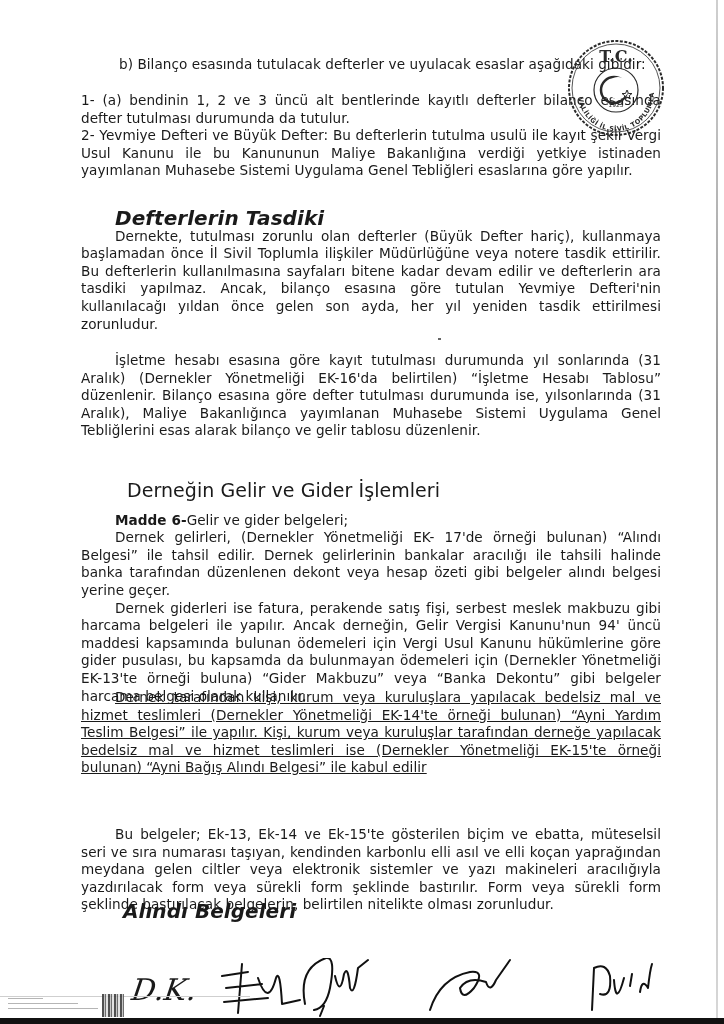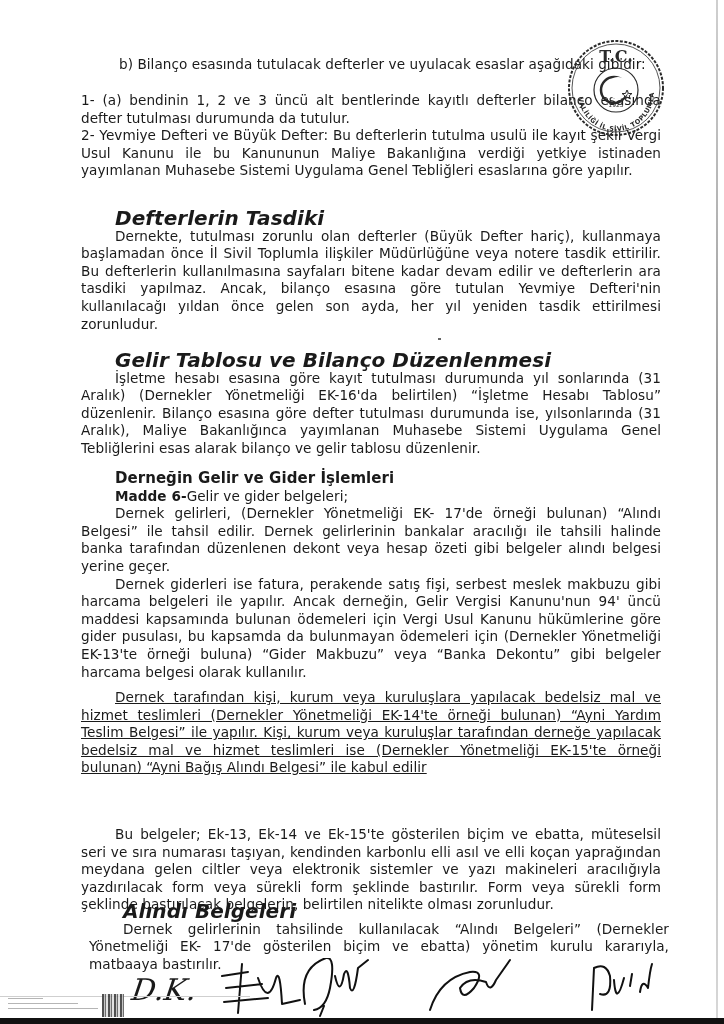--- a/index.html
+++ b/index.html
@@ -20,21 +20,21 @@
   .bottom-bar {
     position: absolute; left: 0; top: 1018px; width: 724px; height: 6px; background: #111;
   }
   p { margin: 0; text-align: justify; text-align-last: left; }
   .indent { text-indent: 34px; }
   .item-b { position: absolute; left: 38px; top: 56px; width: 540px; padding-left: 23px; text-indent: -23px; }
   .block { position: absolute; left: 0; width: 580px; }
   h3 {
     margin: 0; font-size: 20px; font-weight: bold; font-style: italic; padding-left: 34px;
   }
-  h4 { margin: 0; font-size: 15px; font-weight: bold; padding-left: 34px; }
+  h4 { margin: 12px; font-size: 19px; font-weight: normal; padding-left: 34px; }
   .madde { padding-left: 34px; }
   .madde b { font-weight: bold; }
 
   
   .stamp {
     position: absolute; left: 566px; top: 38px; width: 100px; height: 100px; text-align: right;
   }
   .signatures { position: absolute; left: 130px; top: 958px; width: 560px; height: 60px; }
   .footer-lines { position: absolute; left: 8px; top: 998px; width: 90px; }
   .footer-lines div { height: 1px; background: #b5b5b5; margin-bottom: 4px; }
@@ -59,21 +59,20 @@
     <p>1- (a) bendinin 1, 2 ve 3 üncü alt bentlerinde kayıtlı defterler bilanço esasında defter tutulması durumunda da tutulur.</p>
     <p>2- Yevmiye Defteri ve Büyük Defter: Bu defterlerin tutulma usulü ile kayıt şekli Vergi Usul Kanunu ile bu Kanununun Maliye Bakanlığına verdiği yetkiye istinaden yayımlanan Muhasebe Sistemi Uygulama Genel Tebliğleri esaslarına göre yapılır.</p>
   </div>
 
   <div class="block" style="top:210px;">
     <h3>Defterlerin Tasdiki</h3>
     <p class="indent">Dernekte, tutulması zorunlu olan defterler (Büyük Defter hariç), kullanmaya başlamadan önce İl Sivil Toplumla ilişkiler Müdürlüğüne veya notere tasdik ettirilir. Bu defterlerin kullanılmasına sayfaları bitene kadar devam edilir ve defterlerin ara tasdiki yapılmaz. Ancak, bilanço esasına göre tutulan Yevmiye Defteri'nin kullanılacağı yıldan önce gelen son ayda, her yıl yeniden tasdik ettirilmesi zorunludur.</p>
   </div>
 
   <div class="block" style="top:352px;">
-    <h3>Gelir Tablosu ve Bilanço Düzenlenmesi</h3>
     <p class="indent">İşletme hesabı esasına göre kayıt tutulması durumunda yıl sonlarında (31 Aralık) (Dernekler Yönetmeliği EK-16'da belirtilen) “İşletme Hesabı Tablosu” düzenlenir. Bilanço esasına göre defter tutulması durumunda ise, yılsonlarında (31 Aralık), Maliye Bakanlığınca yayımlanan Muhasebe Sistemi Uygulama Genel Tebliğlerini esas alarak bilanço ve gelir tablosu düzenlenir.</p>
   </div>
 
   <div class="block" style="top:470px;">
     <h4>Derneğin Gelir ve Gider İşlemleri</h4>
     <div class="madde">
       <b>Madde 6-</b><span>Gelir ve gider belgeleri;</span>
     </div>
     <p class="indent">Dernek gelirleri, (Dernekler Yönetmeliği EK- 17'de örneği bulunan) “Alındı Belgesi” ile tahsil edilir. Dernek gelirlerinin bankalar aracılığı ile tahsili halinde banka tarafından düzenlenen dekont veya hesap özeti gibi belgeler alındı belgesi yerine geçer.</p>
     <p class="indent">Dernek giderleri ise fatura, perakende satış fişi, serbest meslek makbuzu gibi harcama belgeleri ile yapılır. Ancak derneğin, Gelir Vergisi Kanunu'nun 94' üncü maddesi kapsamında bulunan ödemeleri için Vergi Usul Kanunu hükümlerine göre gider pusulası, bu kapsamda da bulunmayan ödemeleri için (Dernekler Yönetmeliği EK-13'te örneği buluna) “Gider Makbuzu” veya “Banka Dekontu” gibi belgeler harcama belgesi olarak kullanılır.</p>
@@ -82,21 +81,20 @@
   <div class="block" style="top:689px;text-decoration:underline;">
     <p class="indent">Dernek tarafından kişi, kurum veya kuruluşlara yapılacak bedelsiz mal ve hizmet teslimleri (Dernekler Yönetmeliği EK-14'te örneği bulunan) “Ayni Yardım Teslim Belgesi” ile yapılır. Kişi, kurum veya kuruluşlar tarafından derneğe yapılacak bedelsiz mal ve hizmet teslimleri ise (Dernekler Yönetmeliği EK-15'te örneği bulunan) “Ayni Bağış Alındı Belgesi” ile kabul edilir</p>
   </div>
 
   <div class="block" style="top:826px;">
     <p class="indent">Bu belgeler; Ek-13, Ek-14 ve Ek-15'te gösterilen biçim ve ebatta, müteselsil seri ve sıra numarası taşıyan, kendinden karbonlu elli asıl ve elli koçan yaprağından meydana gelen ciltler veya elektronik sistemler ve yazı makineleri aracılığıyla yazdırılacak form veya sürekli form şeklinde bastırılır. Form veya sürekli form şeklinde bastırılacak belgelerin, belirtilen nitelikte olması zorunludur.</p>
   </div>
 
   <div class="block" style="top:903px;margin-left:8px;">
     <h3>Alındı Belgeleri</h3>
-    <p class="indent">Dernek gelirlerinin tahsilinde kullanılacak “Alındı Belgeleri” (Dernekler Yönetmeliği EK- 17'de gösterilen biçim ve ebatta) yönetim kurulu kararıyla, matbaaya bastırılır.</p>
   </div>
 </div>
 
 <div class="stamp">
   <svg width="100" height="100" viewBox="0 0 100 100">
     <circle cx="50" cy="50" r="47" fill="none" stroke="#2a2a2a" stroke-width="2" stroke-dasharray="3 1.5"></circle>
     <circle cx="50" cy="50" r="44" fill="none" stroke="#2a2a2a" stroke-width="0.8"></circle>
     <circle cx="50" cy="52" r="22" fill="none" stroke="#2a2a2a" stroke-width="1.2"></circle>
     <text x="50" y="24" text-anchor="middle" font-family="DejaVu Serif, serif" font-weight="bold" font-size="16" fill="#2a2a2a">T.C.</text>
     <g>

